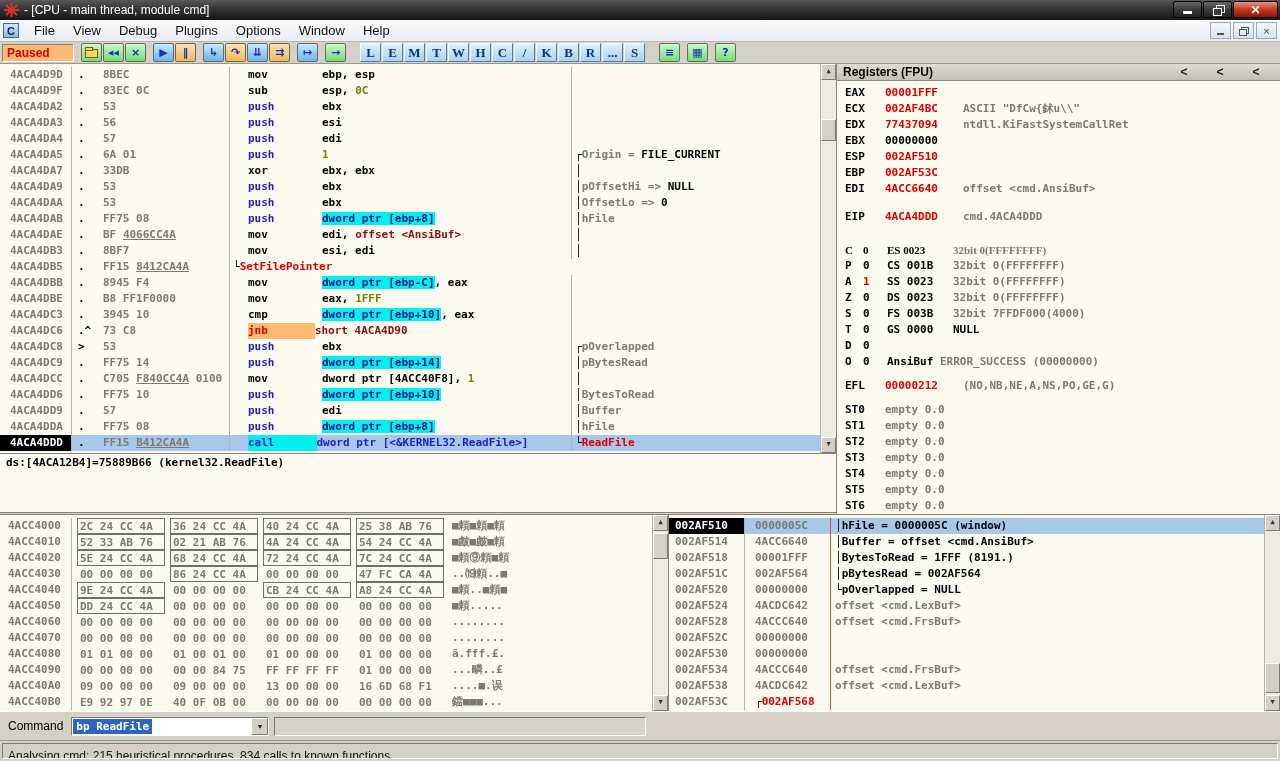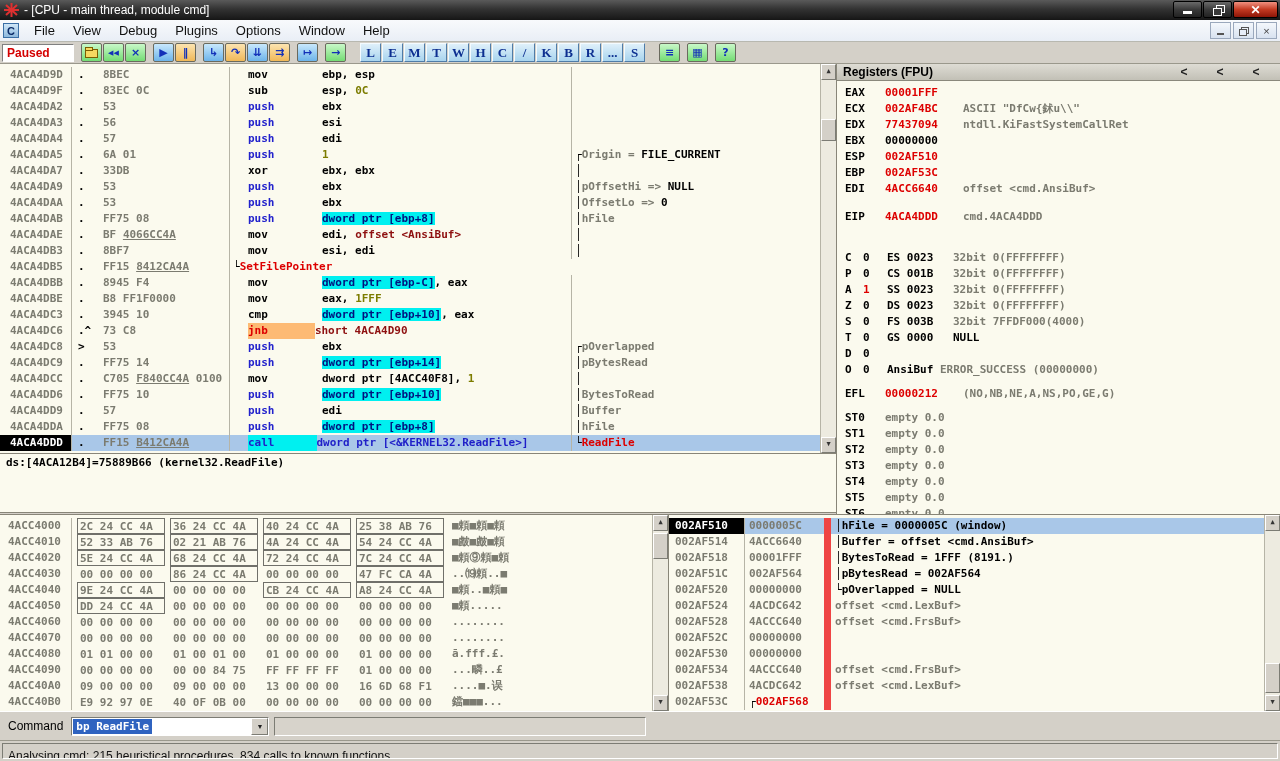--- a/index.html
+++ b/index.html
@@ -29,21 +29,21 @@
   .mdi-btns{position:absolute;right:3px;top:2px;display:flex}
   .mdibtn{width:21px;height:17px;margin-left:2px;border:1px solid #9aa8bc;background:linear-gradient(#f4f8fc,#d8e2f0);
     display:flex;align-items:center;justify-content:center;color:#444;font-size:11px}
   .ico-min-s{width:7px;height:2px;background:#555;margin-top:7px}
   .ico-rest-s{position:relative;width:9px;height:8px}
   .ico-rest-s:before{content:"";position:absolute;left:2px;top:0;width:6px;height:5px;border:1px solid #555}
   .ico-rest-s:after{content:"";position:absolute;left:0;top:2px;width:6px;height:5px;border:1px solid #555;background:#e6edf8}
 
   
   .toolbar{height:22px;background:#d4d0c8;display:flex;align-items:center;border-bottom:1px solid #9a988c}
-  .paused{width:72px;height:18px;margin-left:2px;background:#ffffff;color:#d40000;font-weight:bold;
+  .paused{width:72px;height:18px;margin-left:2px;background:#fdba74;color:#d40000;font-weight:bold;
     font-size:12px;padding:1px 0 0 4px;border:1px solid;border-color:#808080 #fff #fff #808080}
   .tgroup{display:flex;margin-left:7px}
   .tbtn{width:21px;height:19px;margin-right:1px;border:1px solid #6a6a5e;border-radius:2px;
     display:flex;align-items:center;justify-content:center;font-family:"DejaVu Sans",sans-serif;
     font-size:11px;font-weight:bold;color:#1230b8;cursor:default}
   .tbtn.grn{background:linear-gradient(#c8f8c8,#74dc74)}
   .tbtn.blu{background:linear-gradient(#c8e8fc,#6db4ea)}
   .tbtn.org{background:linear-gradient(#fce4b0,#f0b858)}
   .tbtn.small{font-size:7px}
   .lbtn{width:21px;height:19px;margin-right:1px;border:1px solid;border-color:#f4fbff #4f7ca8 #4f7ca8 #f4fbff;
@@ -94,21 +94,21 @@
   .mrow{display:flex;height:16px;line-height:16px;white-space:pre;color:#7b7b70}
   .maddr{flex:none;width:72px;padding-left:8px;border-right:1px solid #b6b4a6}
   .mg{flex:none;width:88px;margin-left:5px;padding:0 2px;border:1px solid transparent}
   .mg.boxed{border:1px solid #70706a}
   .masc{flex:none;margin-left:8px;width:110px;overflow:hidden}
   .stack{flex:1;position:relative;background:#fbfaee;border-left:1px solid #888578;overflow:hidden}
   .stack-rows{padding-top:3px;width:596px}
   .srow{display:flex;height:16px;line-height:16px;white-space:pre;color:#7b7b70}
   .saddr{flex:none;width:76px;padding-left:6px;border-right:1px solid #b6b4a6;overflow:hidden}
   .saddr.sel{background:#000;color:#fff}
-  .sval{flex:none;width:86px;padding-left:4px;border-right:7px solid #ef4444;overflow:hidden}
+  .sval{flex:none;width:86px;padding-left:10px;border-right:1px solid #ef4444;overflow:hidden}
   .scm{flex:1;padding-left:4px;overflow:hidden}
   .srow.hl .sval,.srow.hl .scm{background:#a9c7e8}
 
   
   .sb{position:absolute;top:0;bottom:0;right:0;width:16px;background:#edebe0;border-left:1px solid #b6b4a6}
   .sb .ar{position:absolute;left:0;width:15px;height:16px;background:#d4d0c8;border:1px solid;
     border-color:#fff #7c7c74 #7c7c74 #fff;font-size:7px;line-height:13px;text-align:center;color:#333}
   .sb .up{top:0}.sb .dn{bottom:0}
   .sb .thumb{position:absolute;left:0;width:15px;background:#d4d0c8;border:1px solid;border-color:#fff #7c7c74 #7c7c74 #fff}
 
@@ -264,21 +264,21 @@
     </div>
     <div id="reg-lines" class="regbody mono">
         <div class="rl"><span class="c-bk" style="width: 40px;">EAX</span><span class="c-red">00001FFF</span></div>
         <div class="rl"><span class="c-bk" style="width: 40px;">ECX</span><span class="c-red" style="width: 78px;">002AF4BC</span><span class="c-g">ASCII "DfCw{鉥u\\"</span></div>
         <div class="rl"><span class="c-bk" style="width: 40px;">EDX</span><span class="c-red" style="width: 78px;">77437094</span><span class="c-g">ntdll.KiFastSystemCallRet</span></div>
         <div class="rl"><span class="c-bk" style="width: 40px;">EBX</span><span class="c-bk">00000000</span></div>
         <div class="rl"><span class="c-bk" style="width: 40px;">ESP</span><span class="c-red">002AF510</span></div>
         <div class="rl"><span class="c-bk" style="width: 40px;">EBP</span><span class="c-red">002AF53C</span></div>
         <div class="rl"><span class="c-bk" style="width: 40px;">EDI</span><span class="c-red" style="width: 78px;">4ACC6640</span><span class="c-g">offset &lt;cmd.AnsiBuf&gt;</span></div>
         <div class="rl" style="margin-top: 12px;"><span class="c-bk" style="width: 40px;">EIP</span><span class="c-red" style="width: 78px;">4ACA4DDD</span><span class="c-g">cmd.4ACA4DDD</span></div>
-        <div class="rl" style="margin-top: 25px;"><span class="c-bk" style="width: 18px;">C</span><span class="c-bk" style="width: 24px;">0</span><span class="c-bk" style="width: 66px;">ES 0023</span><span class="c-g">32bit 0(FFFFFFFF)</span></div>
+        <div class="rl" style="margin-top: 17px; font-family: Liberation Serif, serif;"><span class="c-bk" style="width: 18px;">C</span><span class="c-bk" style="width: 24px;">0</span><span class="c-bk" style="width: 66px;">ES 0023</span><span class="c-g">32bit 0(FFFFFFFF)</span></div>
         <div class="rl"><span class="c-bk" style="width: 18px;">P</span><span class="c-bk" style="width: 24px;">0</span><span class="c-bk" style="width: 66px;">CS 001B</span><span class="c-g">32bit 0(FFFFFFFF)</span></div>
         <div class="rl"><span class="c-bk" style="width: 18px;">A</span><span class="c-red" style="width: 24px;">1</span><span class="c-bk" style="width: 66px;">SS 0023</span><span class="c-g">32bit 0(FFFFFFFF)</span></div>
         <div class="rl"><span class="c-bk" style="width: 18px;">Z</span><span class="c-bk" style="width: 24px;">0</span><span class="c-bk" style="width: 66px;">DS 0023</span><span class="c-g">32bit 0(FFFFFFFF)</span></div>
         <div class="rl"><span class="c-bk" style="width: 18px;">S</span><span class="c-bk" style="width: 24px;">0</span><span class="c-bk" style="width: 66px;">FS 003B</span><span class="c-g">32bit 7FFDF000(4000)</span></div>
         <div class="rl"><span class="c-bk" style="width: 18px;">T</span><span class="c-bk" style="width: 24px;">0</span><span class="c-bk" style="width: 66px;">GS 0000</span><span class="c-bk">NULL</span></div>
         <div class="rl"><span class="c-bk" style="width: 18px;">D</span><span class="c-bk" style="width: 24px;">0</span></div>
         <div class="rl"><span class="c-bk" style="width: 18px;">O</span><span class="c-bk" style="width: 24px;">0</span><span class="c-bk">AnsiBuf </span><span class="c-g">ERROR_SUCCESS (00000000)</span></div>
         <div class="rl" style="margin-top: 8px;"><span class="c-bk" style="width: 40px;">EFL</span><span class="c-red" style="width: 78px;">00000212</span><span class="c-g">(NO,NB,NE,A,NS,PO,GE,G)</span></div>
         <div class="rl" style="margin-top: 8px;"><span class="c-bk" style="width: 40px;">ST0</span><span class="c-g">empty 0.0</span></div>
         <div class="rl"><span class="c-bk" style="width: 40px;">ST1</span><span class="c-g">empty 0.0</span></div>

